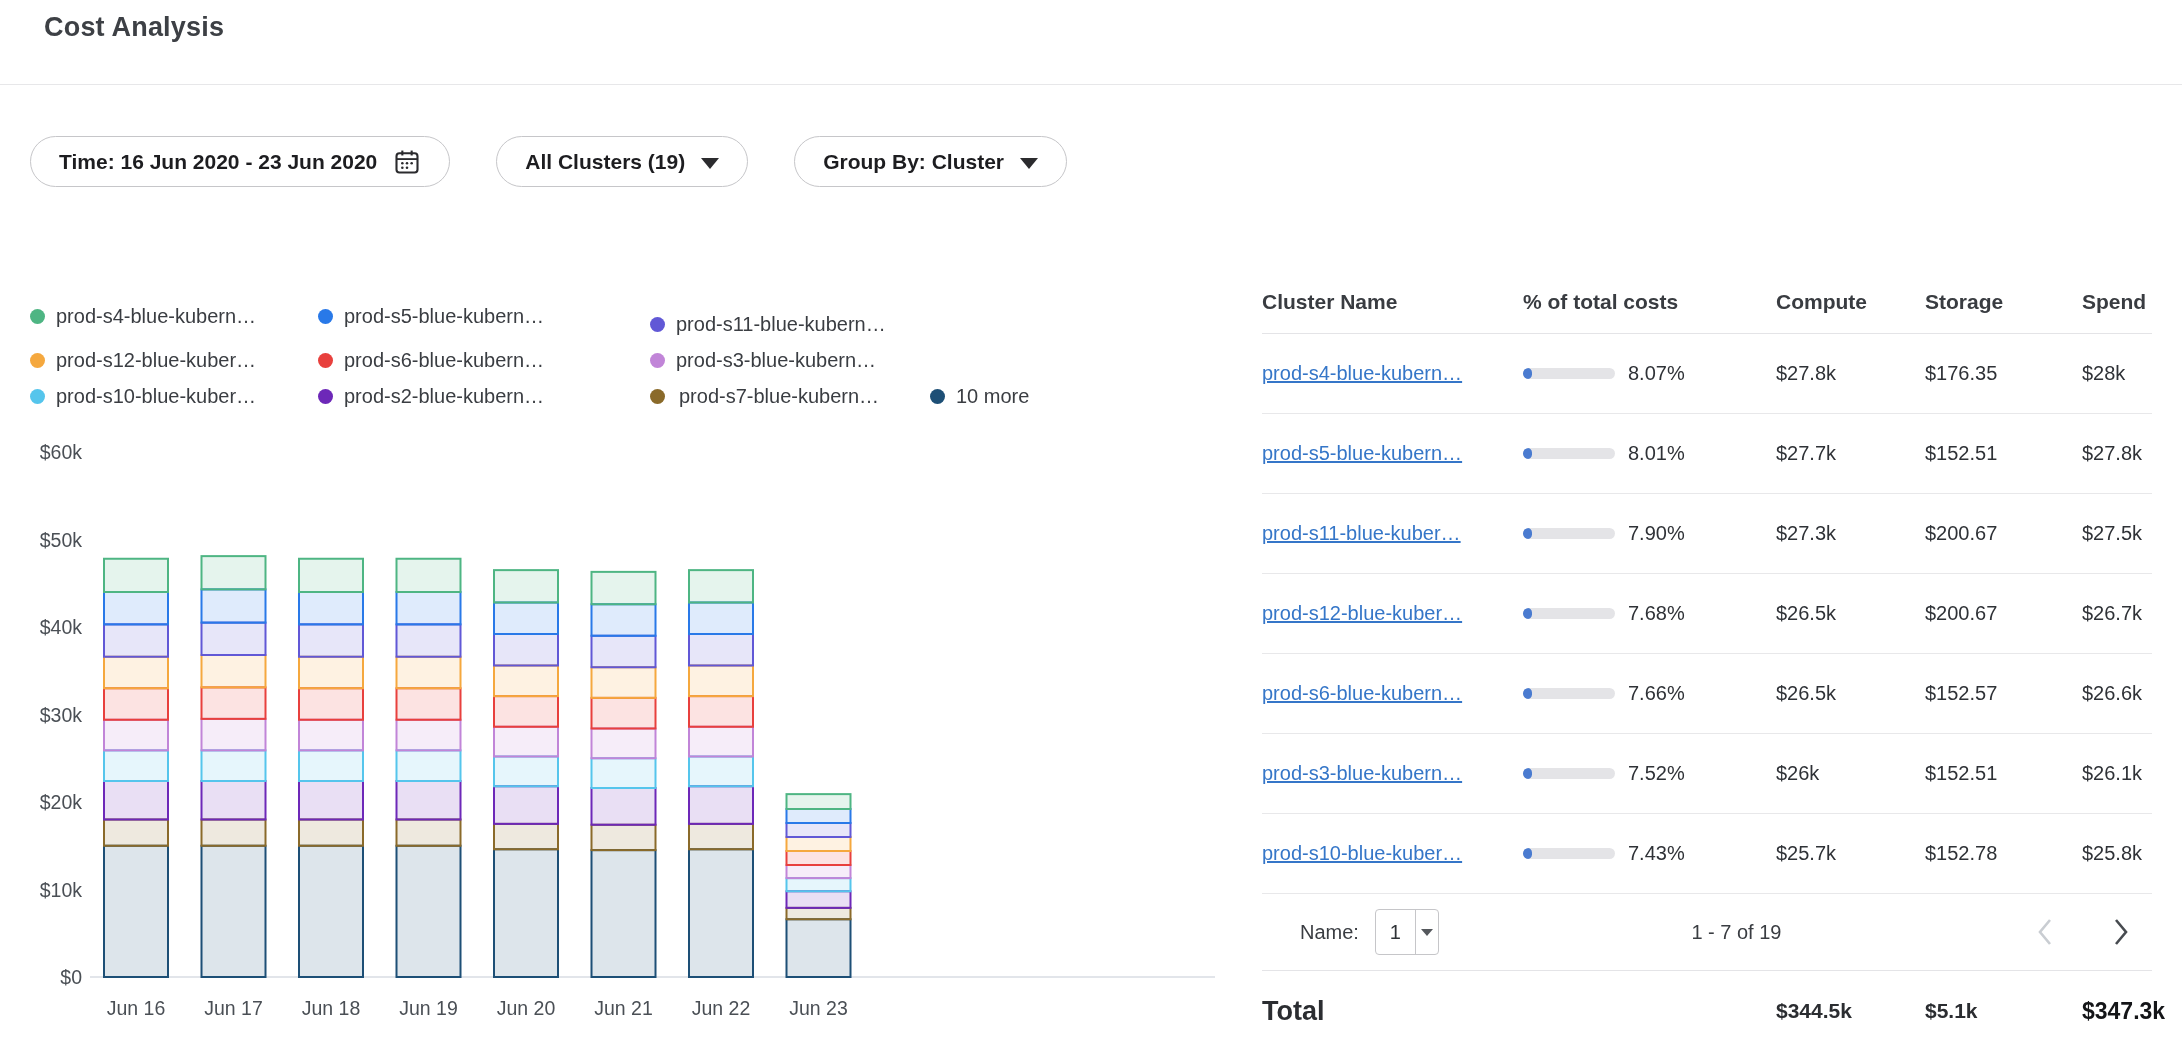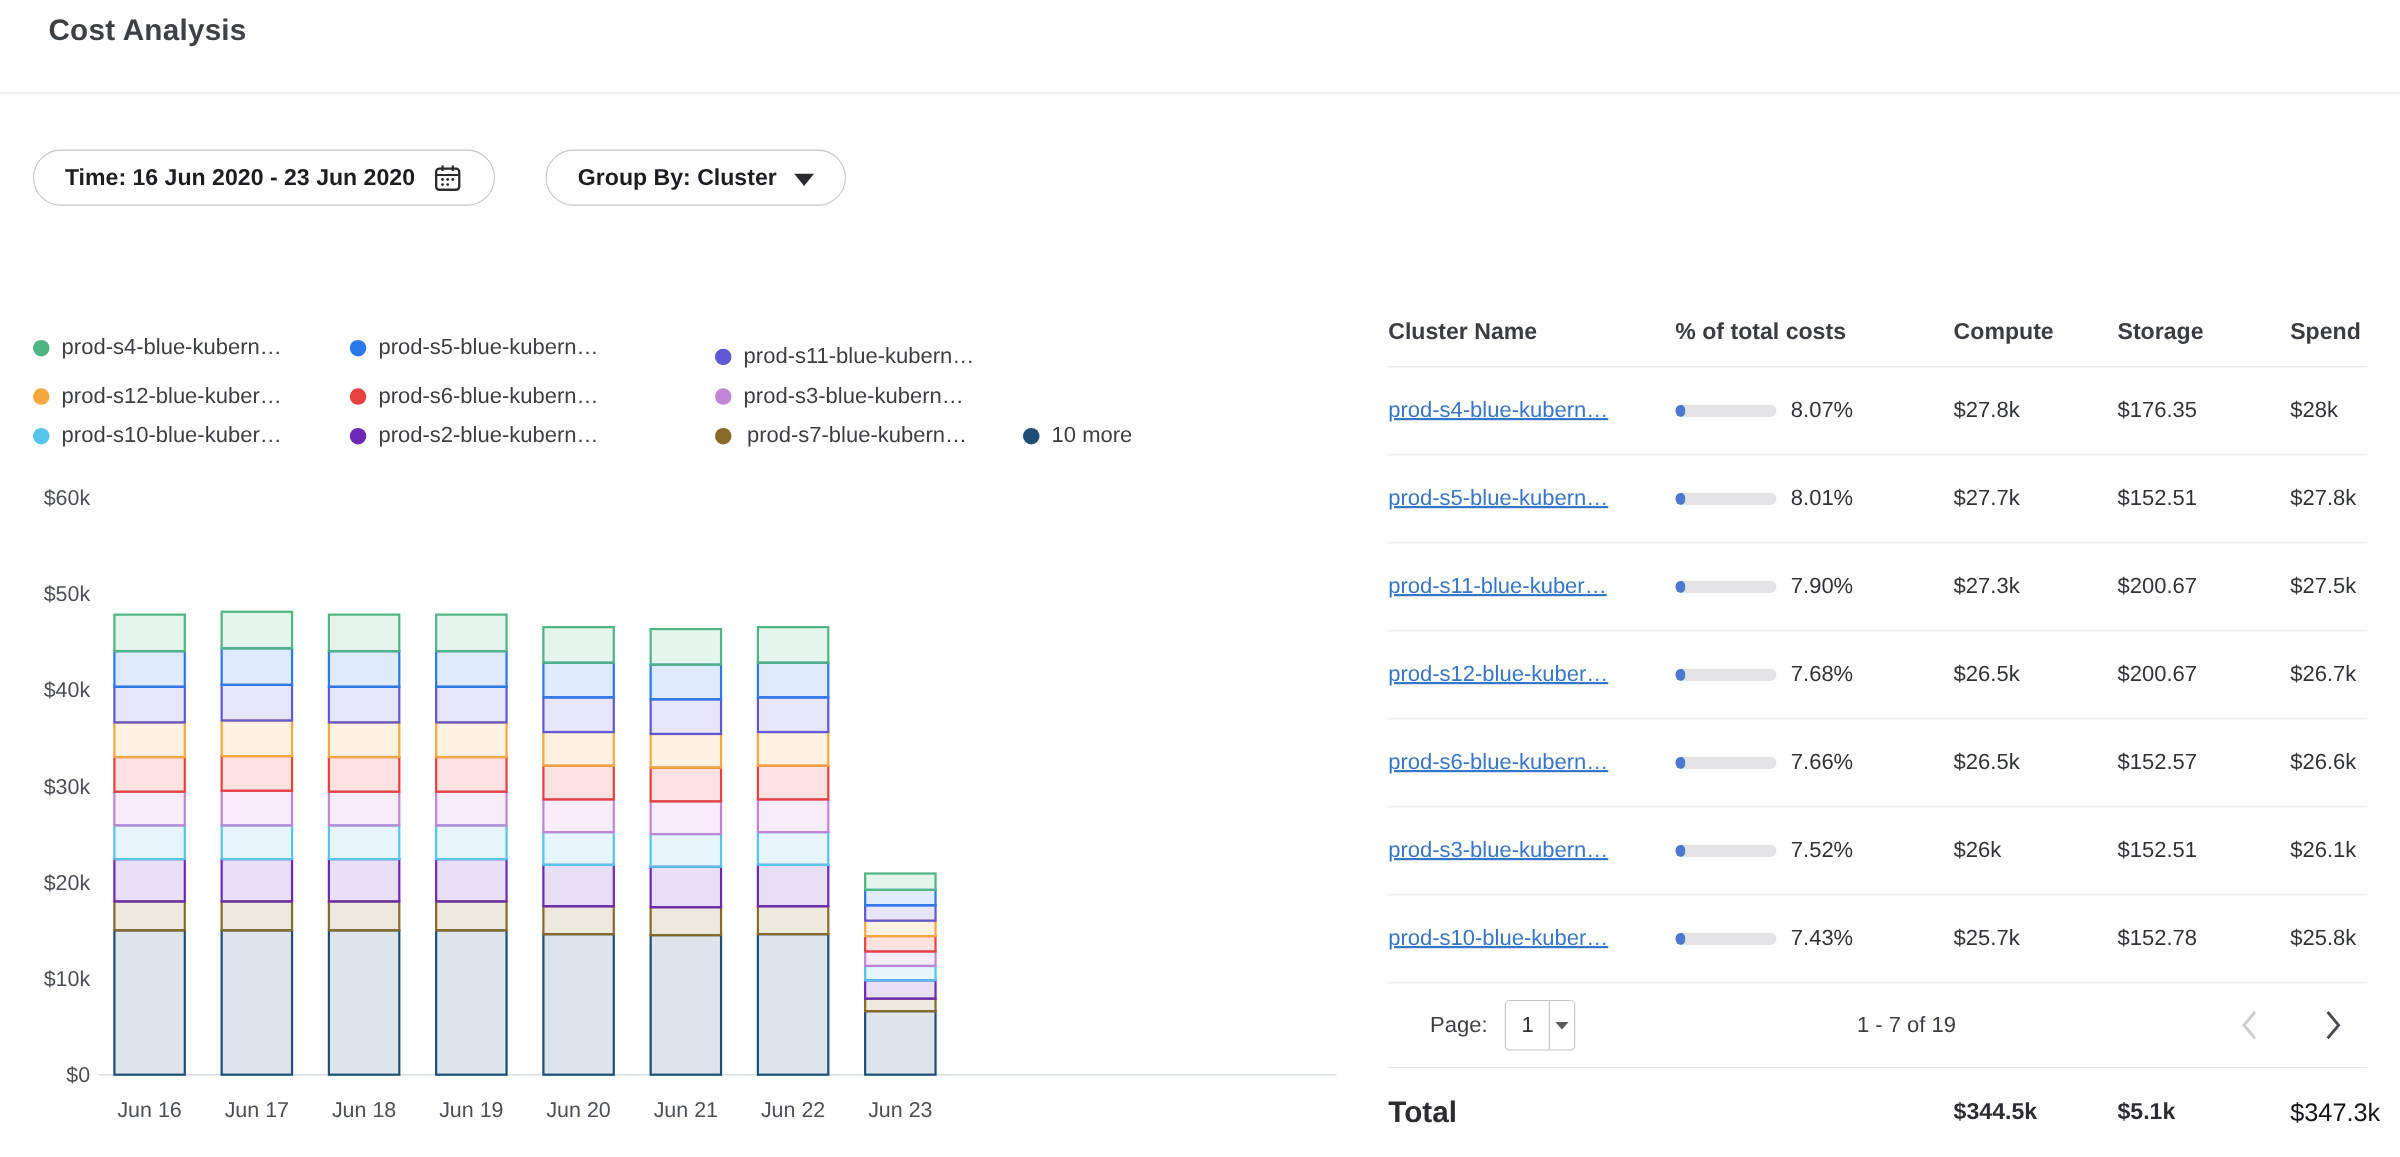--- a/index.html
+++ b/index.html
@@ -70,21 +70,21 @@
     border-left: 6px solid transparent; border-right: 6px solid transparent; border-top: 7px solid #55585d;
   }
   .pag-range { margin: 0 auto; color: #3a3d42; }
   .pag-chevrons { display: flex; align-items: center; gap: 50px; margin-right: 20px; }
   .chev { cursor: pointer; display: flex; align-items: center; }
 
   
   .total-row { height: 80px; }
   .total-label { font-size: 27px; font-weight: 700; color: #2b2d31; }
   .total-val { font-size: 21px; font-weight: 700; color: #2b2d31; }
-  .total-spend { font-size: 23px; font-weight: 400; color: #141518; }
+  .total-spend { font-size: 23px; font-weight: 700; color: #141518; }
 </style>
 </head>
 <body>
 
 <div class="app">
 
   <h1 class="page-title">Cost Analysis</h1>
   <div class="header-divider"></div>
 
   <div class="filters">
@@ -94,20 +94,24 @@
         <rect x="3" y="4.5" width="18" height="16.5" rx="2.5" fill="none" stroke="#2b2b2e" stroke-width="1.8"></rect>
         <line x1="3" y1="9.5" x2="21" y2="9.5" stroke="#2b2b2e" stroke-width="1.6"></line>
         <line x1="8" y1="2.2" x2="8" y2="6.4" stroke="#2b2b2e" stroke-width="1.8"></line>
         <line x1="16" y1="2.2" x2="16" y2="6.4" stroke="#2b2b2e" stroke-width="1.8"></line>
         <circle cx="8" cy="13" r="1.1" fill="#2b2b2e"></circle>
           <circle cx="12" cy="13" r="1.1" fill="#2b2b2e"></circle>
           <circle cx="16" cy="13" r="1.1" fill="#2b2b2e"></circle>
         <circle cx="8" cy="17" r="1.1" fill="#2b2b2e"></circle>
           <circle cx="12" cy="17" r="1.1" fill="#2b2b2e"></circle>
       </svg>
+    </button>
+    <button class="pill">
+      <span>All Clusters (19)</span>
+      <span class="caret-down"></span>
     </button>
     <button class="pill">
       <span>Group By: Cluster</span>
       <span class="caret-down"></span>
     </button>
   </div>
 
   <section class="chart-panel">
     <div class="legend" id="legend">
         <div class="legend-row">
@@ -346,21 +350,21 @@
             </span>
             <span>7.43%</span>
           </div>
           <div class="col">$25.7k</div>
           <div class="col">$152.78</div>
           <div class="col">$25.8k</div>
         </div>
       </div>
 
     <div class="pag-row">
-      <span class="pag-label">Page:</span>
+      <span class="pag-label">Name:</span>
       <div class="page-select">
         <span class="page-val">1</span>
         <span class="ps-div"></span>
         <span class="ps-caret"></span>
       </div>
       <span class="pag-range">1 - 7 of 19</span>
       <div class="pag-chevrons">
         <span class="chev">
           <svg width="24" height="34" viewBox="0 0 24 34">
             <polyline points="16,5 6,17 16,29" fill="none" stroke="#c9cdd2" stroke-width="2.6"></polyline>

